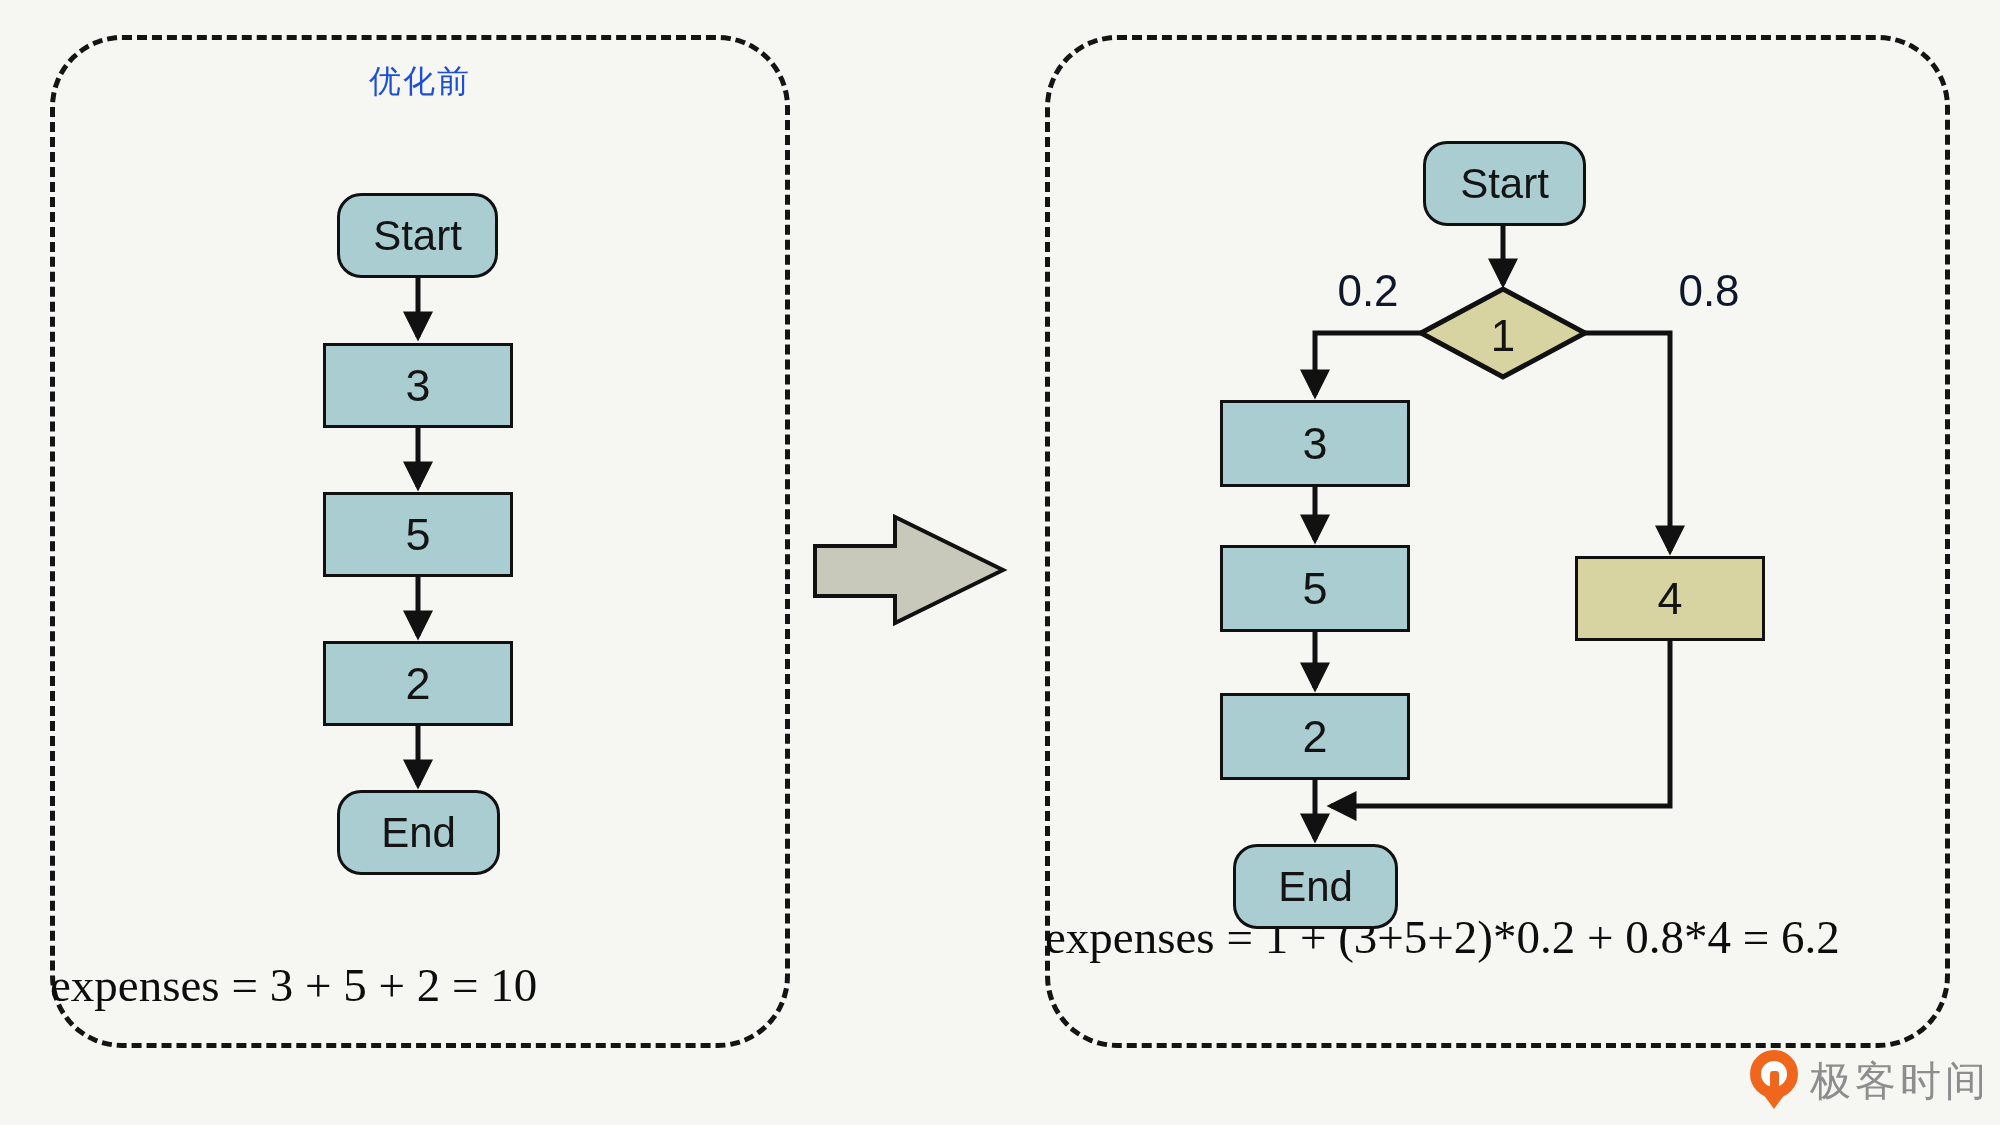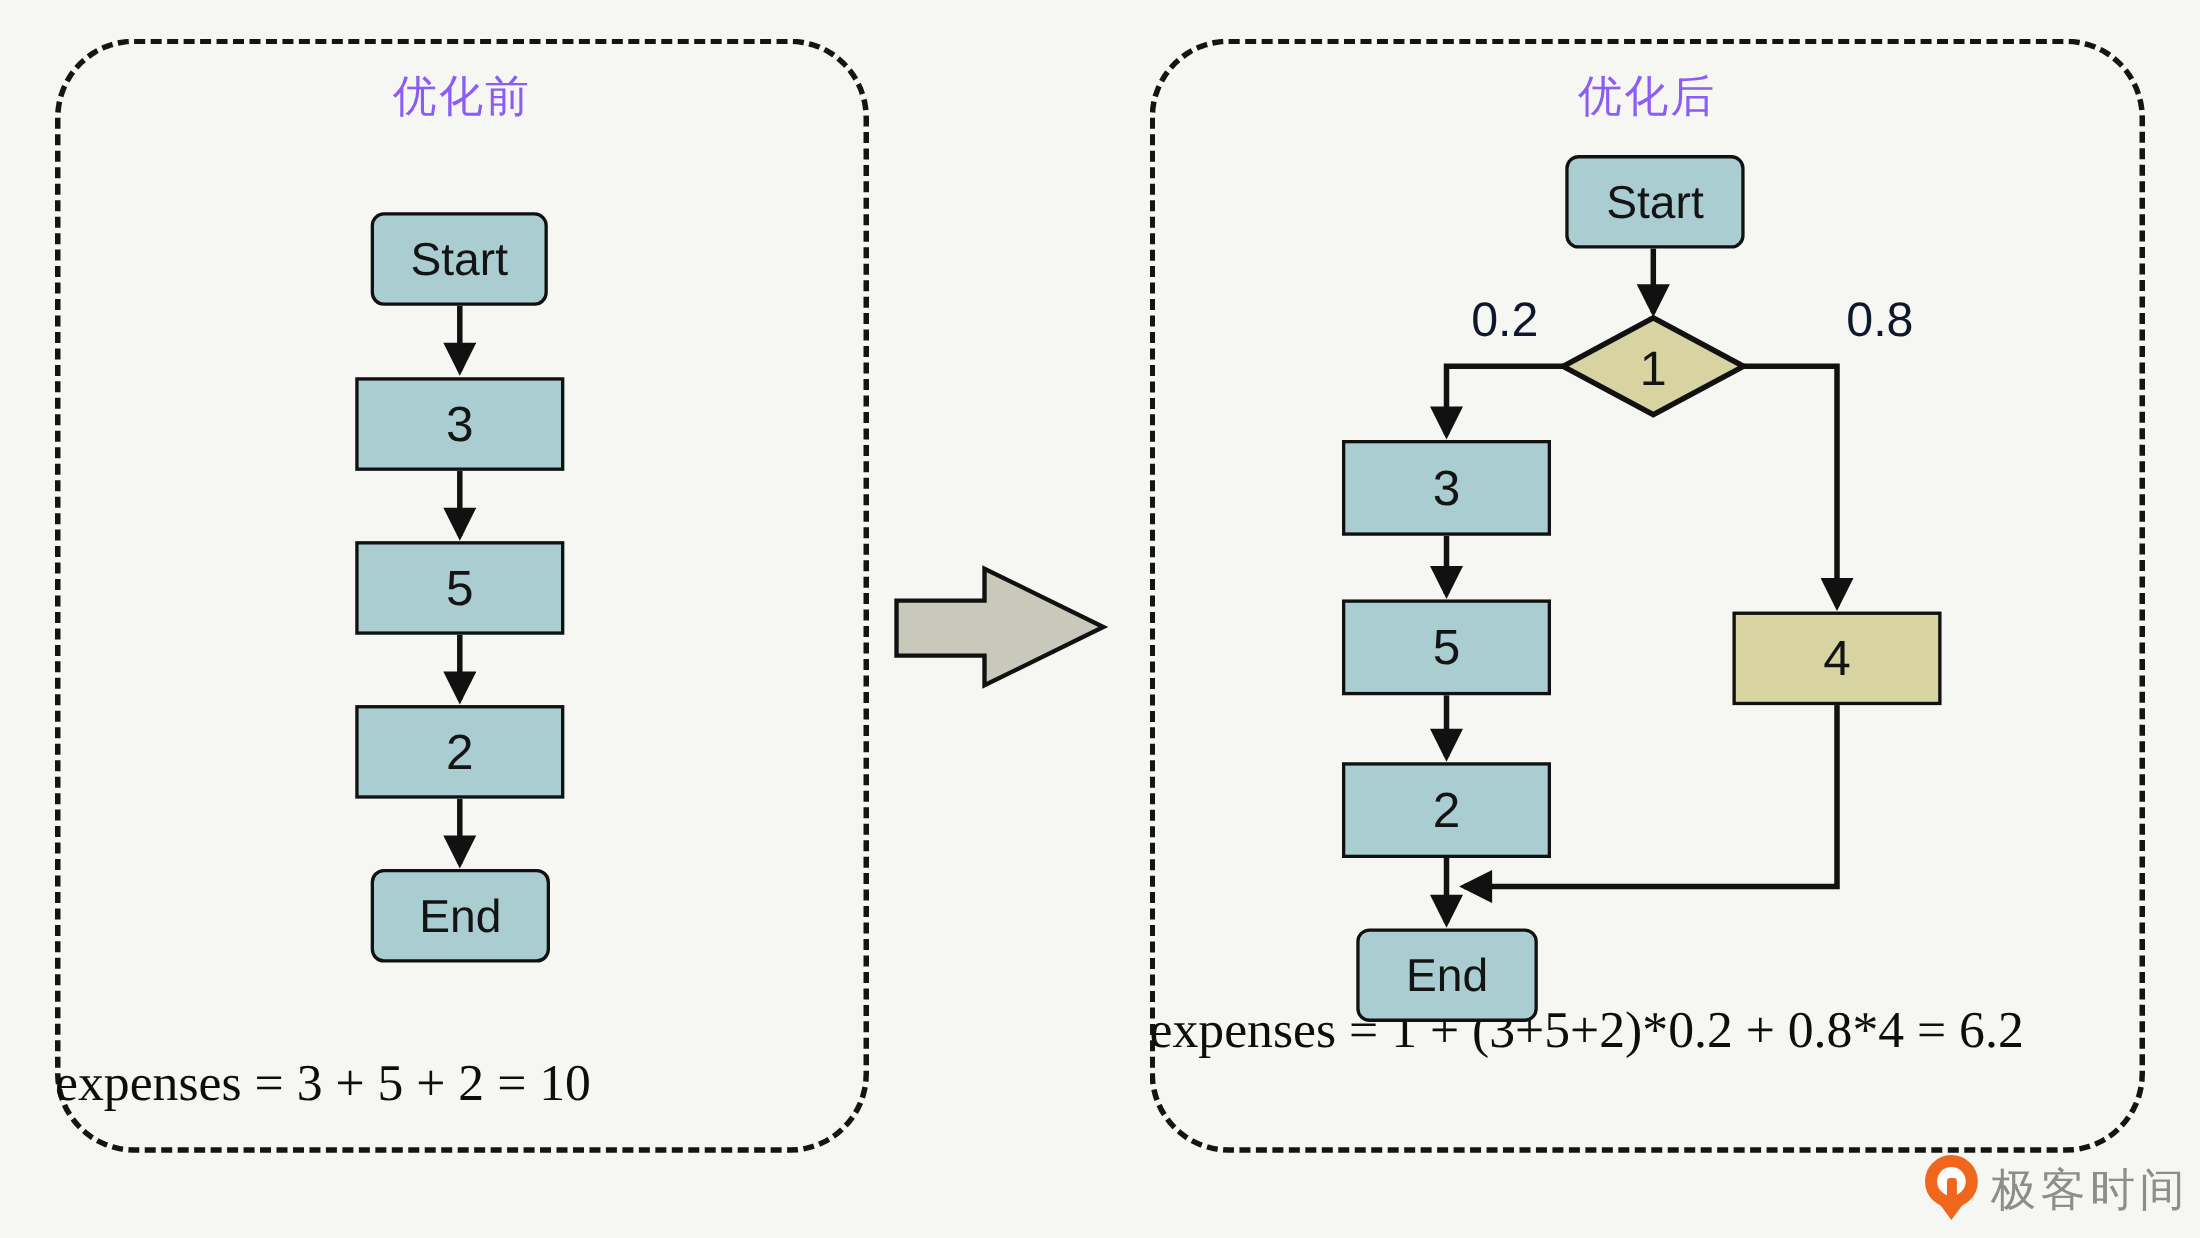--- a/index.html
+++ b/index.html
@@ -4,29 +4,29 @@
 <style>
   html,body{margin:0;padding:0;}
   body{width:2000px;height:1125px;overflow:hidden;background:#f6f6f3;
        font-family:"Liberation Sans",sans-serif;}
   .stage{position:relative;width:2000px;height:1125px;background:#f6f6f3;}
   svg.lines{position:absolute;left:0;top:0;z-index:1;}
   .panel{position:absolute;border:5px dashed #141414;border-radius:72px;
          box-sizing:border-box;z-index:0;background:transparent;}
   .panel-before{left:50px;top:35px;width:740px;height:1013px;}
   .panel-after{left:1045px;top:35px;width:905px;height:1013px;}
-  .panel-title{position:absolute;z-index:2;text-align:center;font-size:40px;
-               color:#8b5cf6;letter-spacing:2px;}
+  .panel-title{position:absolute;z-index:2;text-align:center;font-size:32px;
+               color:#1d4ed8;letter-spacing:2px;}
   .title-before{left:50px;width:740px;top:60px;}
   .title-after{left:1045px;width:905px;top:60px;}
   .node{position:absolute;z-index:3;display:flex;align-items:center;justify-content:center;
         box-sizing:border-box;border:3px solid #111;color:#141414;font-size:42px;}
   .teal{background:#a9cdd0;}
   .khaki{background:#d7d4a1;}
-  .rounded{border-radius:12px;}
+  .rounded{border-radius:24px;}
   .digit{font-size:45px;}
   .float-label{position:absolute;z-index:3;text-align:center;font-size:44px;color:#0f172a;}
   .diamond-label{position:absolute;z-index:3;text-align:center;font-size:44px;color:#141414;}
   .formula{position:absolute;z-index:2;text-align:left;
            font-family:Liberation Serif, serif;font-size:47px;color:#0d0d0d;}
   .formula-before{left:50px;width:740px;top:958px;}
   .formula-after{left:1045px;width:905px;top:910px;}
   .brand{position:absolute;left:1750px;top:1050px;z-index:4;display:flex;align-items:flex-end;}
   .brand-icon{position:relative;width:48px;height:62px;}
   .brand-ring{position:absolute;left:0;top:0;width:48px;height:48px;border-radius:50%;
@@ -74,21 +74,20 @@
 
   <div class="node teal rounded" style="left:337px;top:193px;width:161px;height:85px;">Start</div>
   <div class="node teal digit" style="left:323px;top:343px;width:190px;height:85px;">3</div>
   <div class="node teal digit" style="left:323px;top:492px;width:190px;height:85px;">5</div>
   <div class="node teal digit" style="left:323px;top:641px;width:190px;height:85px;">2</div>
   <div class="node teal rounded" style="left:337px;top:790px;width:163px;height:85px;">End</div>
 
   <div class="formula formula-before">expenses = 3 + 5 + 2 = 10</div>
 
   <div class="panel panel-after"></div>
-  <div class="panel-title title-after">优化后</div>
 
   <div class="node teal rounded" style="left:1423px;top:141px;width:163px;height:85px;">Start</div>
 
   <div class="diamond-label" style="left:1463px;top:311px;width:80px;">1</div>
   <div class="float-label" style="left:1318px;top:266px;width:100px;">0.2</div>
   <div class="float-label" style="left:1659px;top:266px;width:100px;">0.8</div>
 
   <div class="node teal digit" style="left:1220px;top:400px;width:190px;height:87px;">3</div>
   <div class="node teal digit" style="left:1220px;top:545px;width:190px;height:87px;">5</div>
   <div class="node teal digit" style="left:1220px;top:693px;width:190px;height:87px;">2</div>

